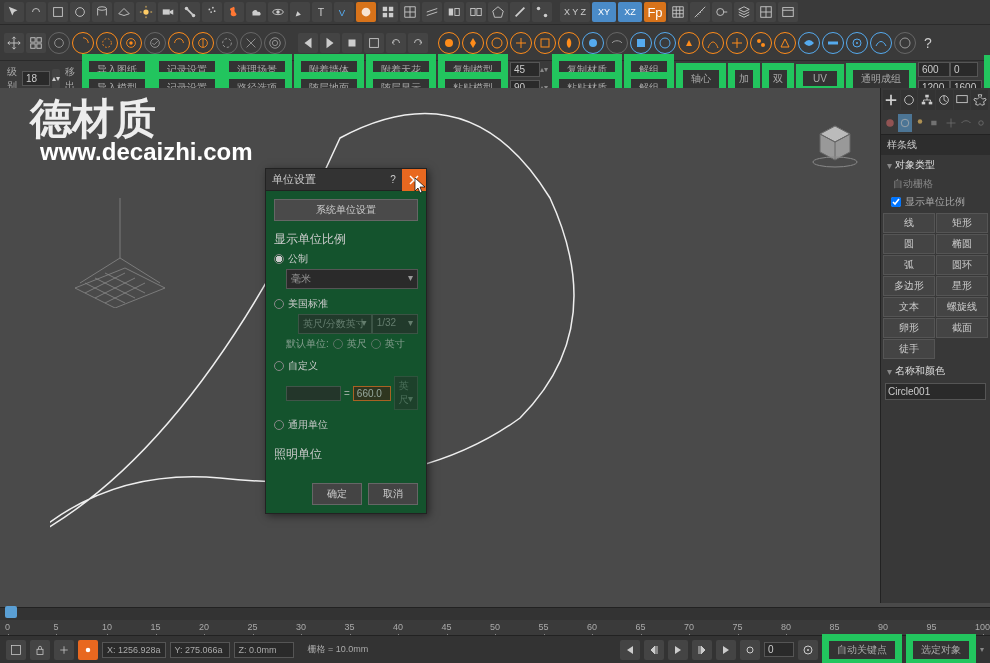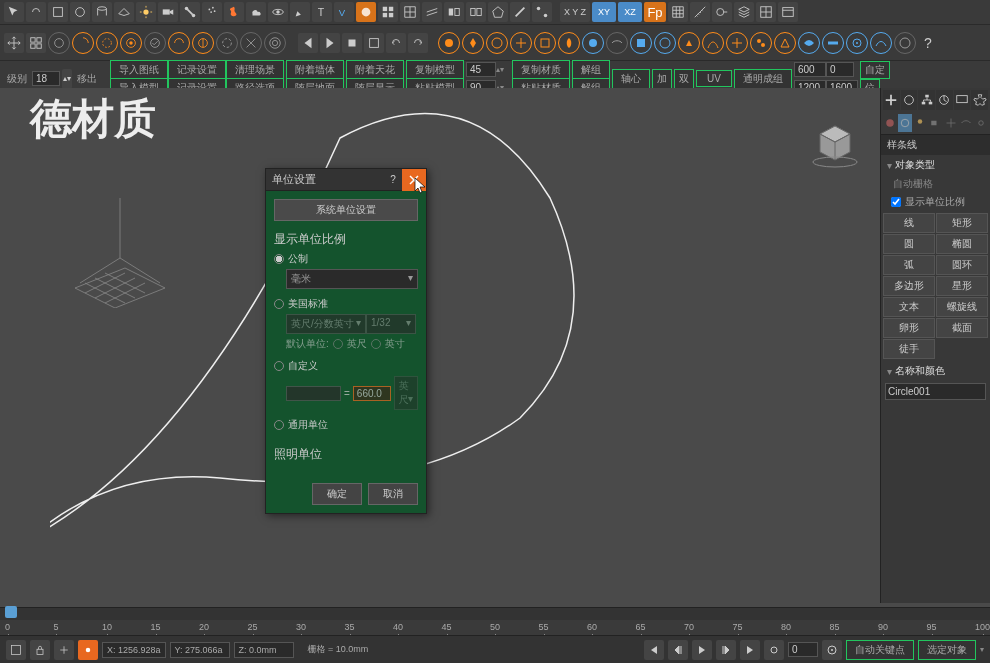--- a/index.html
+++ b/index.html
@@ -10,21 +10,21 @@
 .icon-btn svg { width: 14px; height: 14px; }
 .icon-btn.orange { background: #d8731a; }
 .icon-btn.blue { background: #4a8bc8; }
 
 .toolbar2 { height: 36px; }
 .tool-circle { width: 22px; height: 22px; border-radius: 50%; border: 1px solid #666; display: inline-flex; align-items: center; justify-content: center; cursor: pointer; }
 .tool-circle.orange { border-color: #ff8c1a; color: #ff8c1a; }
 .tool-circle.blue { border-color: #5ae; color: #5ae; }
 
 .toolbar3 { height: 36px; flex-wrap: nowrap; }
-.panel-btn { background: #333; border: 1px solid #22c55e; padding: 2px 8px; font-size: 10px; color: #aaa; cursor: pointer; white-space: nowrap; }
+.panel-btn { background: #333; border: 7px solid #22c55e; padding: 2px 8px; font-size: 10px; color: #aaa; cursor: pointer; white-space: nowrap; }
 .num-input { width: 40px; background: #2a2a2a; border: 1px solid #555; color: #ccc; font-size: 10px; padding: 1px 3px; }
 .label-small { font-size: 10px; color: #aaa; margin: 0 3px; }
 
 .viewport { position: absolute; top: 88px; left: 0; right: 110px; bottom: 60px; background: #4a4a4a; overflow: hidden; }
 .wireframe-grid { position: absolute; left: 60px; top: 100px; }
 .spline-curve { position: absolute; left: 50px; top: 10px; }
 .viewcube { position: absolute; right: 20px; top: 30px; width: 50px; height: 50px; }
 .watermark-logo { position: absolute; left: 30px; top: 3px; font-size: 42px; font-weight: bold; color: rgba(255,255,255,0.9); font-family: "SimHei", sans-serif; }
 .watermark-url { position: absolute; left: 40px; top: 50px; font-size: 24px; font-weight: bold; color: #fff; font-family: Arial; }
 
@@ -580,20 +580,21 @@
   </svg>
   <svg class="viewcube" viewBox="0 0 50 50">
     <g fill="#999" stroke="#666">
       <path d="M25 8 L40 16 L40 34 L25 42 L10 34 L10 16 Z"></path>
       <path d="M25 8 L40 16 L25 24 L10 16 Z" fill="#bbb"></path>
       <path d="M25 24 L25 42 M25 24 L40 16 M25 24 L10 16" stroke="#666" fill="none"></path>
     </g>
     <ellipse cx="25" cy="44" rx="22" ry="5" fill="none" stroke="#888" stroke-width="1"></ellipse>
   </svg>
   <div class="watermark-logo">德材质</div>
+  <div class="watermark-url">www.decaizhi.com</div>
 </div>
 
 <div class="dialog">
   <div class="dialog-titlebar">
     <span class="dialog-title">单位设置</span>
     <span class="dialog-help">?</span>
     <span class="dialog-close">
       <svg width="10" height="10" viewBox="0 0 10 10">
           <path d="M1 1l8 8M9 1l-8 8" stroke="#fff" stroke-width="1.5"></path>
         </svg>
@@ -609,21 +610,21 @@
     <div class="radio-row">
       <span class="radio-dot sel"></span>
       <span>公制</span>
     </div>
     <div class="dropdown" style="margin-left:12px;width:calc(100% - 12px)">毫米</div>
 
     <div class="radio-row" style="margin-top:8px">
       <span class="radio-dot"></span>
       <span>美国标准</span>
     </div>
-    <div style="margin-left:12px;display:flex;gap:0">
+    <div style="margin-left:24px;display:flex;gap:0">
       <div class="dropdown small disabled" style="width:80px">英尺/分数英寸</div>
       <div class="dropdown small disabled" style="width:50px">1/32</div>
     </div>
     <div class="radio-row" style="margin-left:12px;opacity:0.6">
       <span>默认单位:</span>
       <span class="radio-dot"></span>
       <span>英尺</span>
       <span class="radio-dot"></span>
       <span>英寸</span>
     </div>

